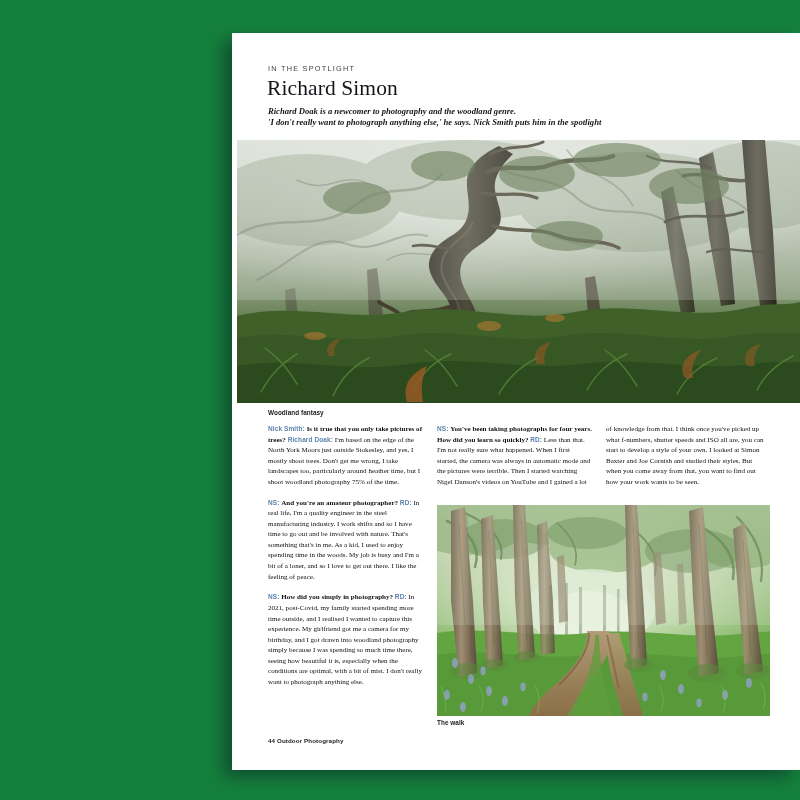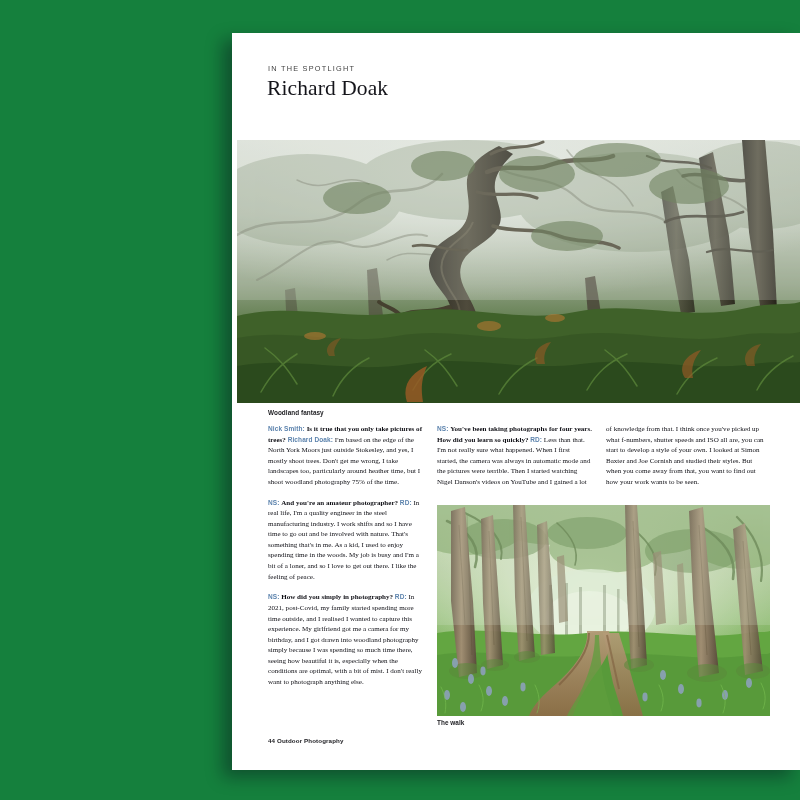--- a/index.html
+++ b/index.html
@@ -137,22 +137,26 @@
 </style>
 </head>
 <body>
 
 <div id="stage">
 
   <div id="page">
 
     <div class="kicker">IN THE SPOTLIGHT</div>
 
-    <h1 class="headline">Richard Doak</h1>
-
+    <h1 class="headline">Richard Simon</h1>
+
+    <div class="standfirst">
+      <span>Richard Doak is a newcomer to photography and the woodland genre.</span>
+      <span>'I don't really want to photograph anything else,' he says. Nick Smith puts him in the spotlight</span>
+    </div>
 
     <div id="hero">
       <svg viewBox="0 0 563 263" preserveAspectRatio="none">
         <defs>
           <linearGradient id="hg" x1="0" y1="0" x2="0" y2="1">
             <stop offset="0" stop-color="#d9ded6"></stop>
             <stop offset="0.28" stop-color="#c2cbbd"></stop>
             <stop offset="0.55" stop-color="#8d9e81"></stop>
             <stop offset="0.74" stop-color="#53733e"></stop>
             <stop offset="1" stop-color="#2e4a22"></stop>

